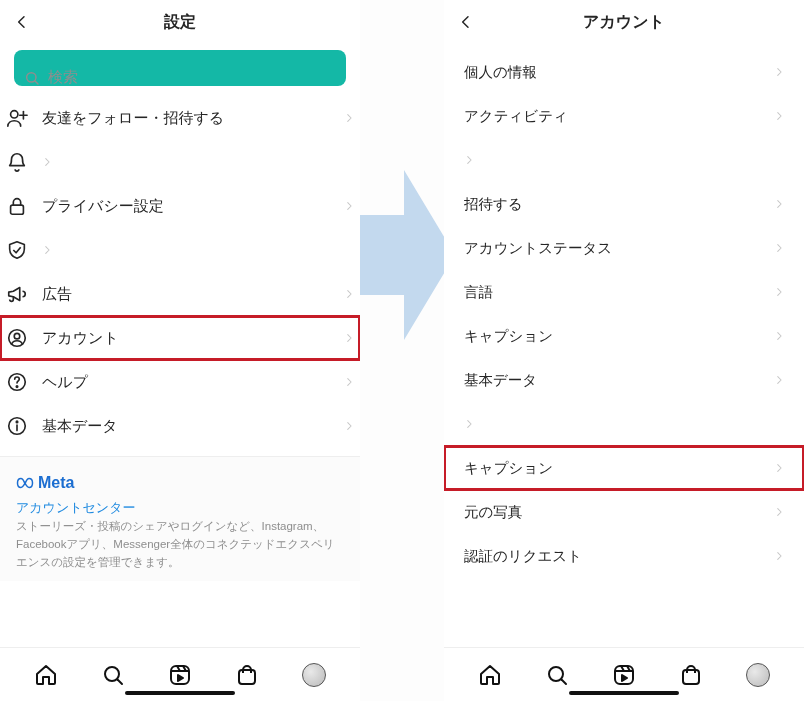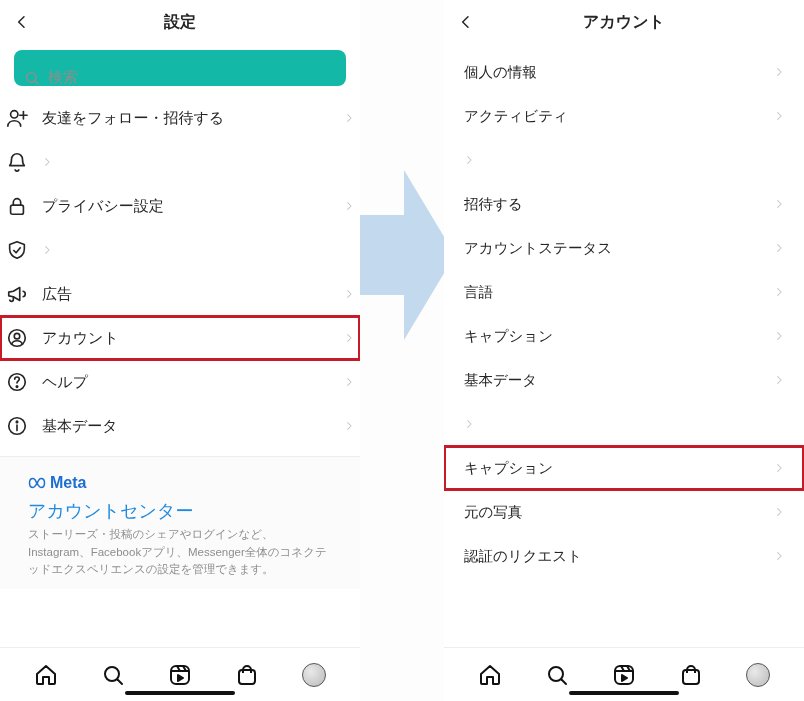--- a/index.html
+++ b/index.html
@@ -83,34 +83,34 @@
   .row .chev { color: #c7c7c7; flex: 0 0 auto; }
   .right .row { height: 44px; padding: 0 20px; }
   .right .row .label { font-size: 14.5px; }
   .highlight {
     outline: 3px solid #c61c28;
     outline-offset: -2px;
   }
   .meta-block {
     background: #fbfbfb;
     border-top: 1px solid #eee;
-    padding: 14px 28px 10px;
+    padding: 14px 16px 10px;
     font-size: 11.5px;
     color: #8e8e8e;
     line-height: 1.55;
     margin-top: 8px;
   }
   .meta-logo {
     font-size: 16px;
     font-weight: 700;
     color: #1c6ed1;
     display:flex; align-items:center; gap:4px;
     margin-bottom: 2px;
   }
-  .meta-link { color: #1f8ae0; font-size: 18px; }
+  .meta-link { color: #1f8ae0; font-size: 13px; }
   .tabbar {
     height: 54px;
     flex: 0 0 54px;
     display: flex;
     align-items: center;
     justify-content: space-around;
     border-top: 1px solid #eee;
     padding: 0 12px;
   }
   .tabbar .tab { width: 28px; height: 28px; display:flex; align-items:center; justify-content:center; cursor:pointer; }

